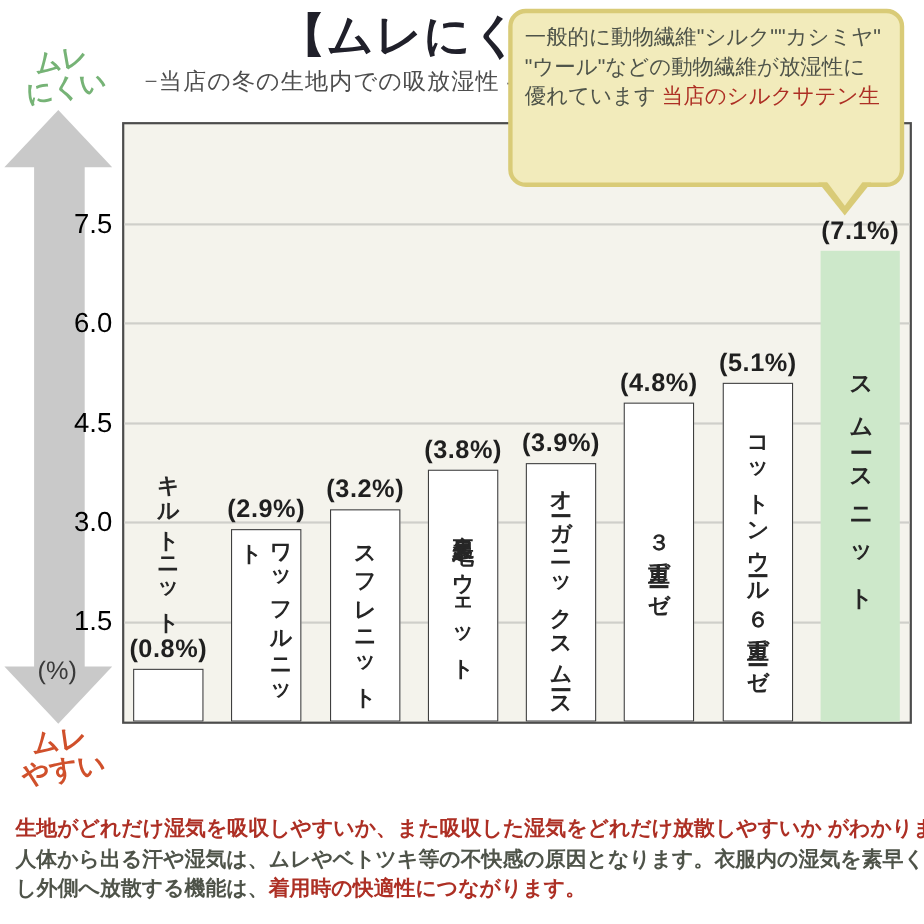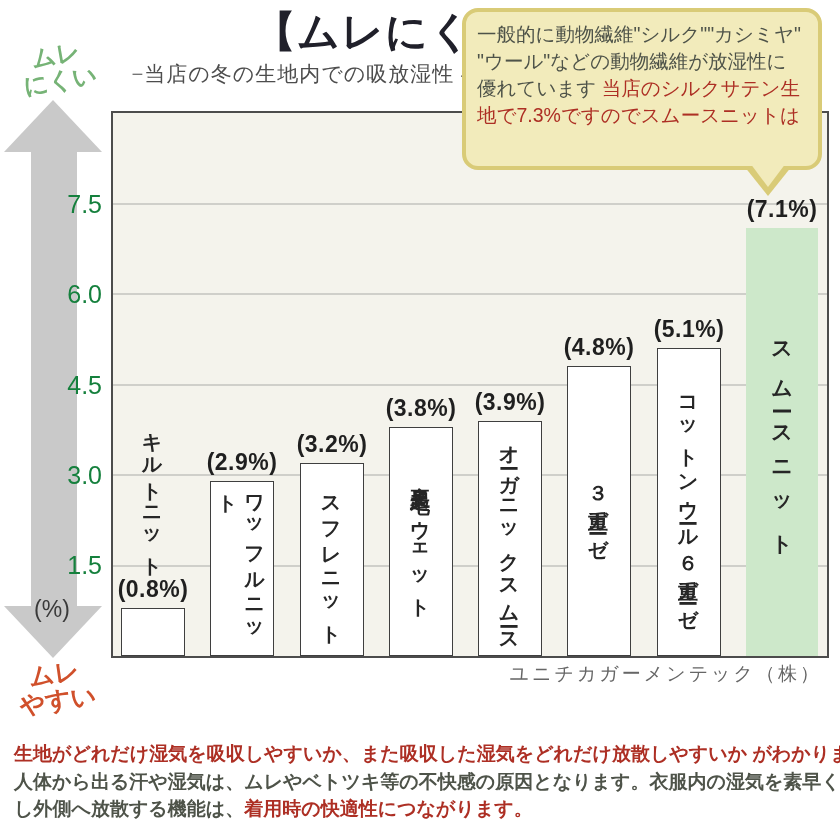--- a/index.html
+++ b/index.html
@@ -51,21 +51,21 @@
     position:absolute;left:6px;top:42px;width:104px;text-align:center;z-index:2;
     transform:rotate(-10deg);color:var(--green-label);font-weight:700;font-size:24px;line-height:26px;
   }
   .axis-label-bottom{
     position:absolute;left:0px;top:660px;width:112px;text-align:center;z-index:2;
     transform:rotate(-8deg);color:var(--orange-label);font-weight:700;font-size:25px;line-height:27px;
   }
 
   .tick-label{
     position:absolute;left:44px;width:58px;text-align:right;z-index:3;
-    font-size:25px;color:#15803d;line-height:30px;white-space:nowrap;
+    font-size:25px;color:#000000;line-height:30px;white-space:nowrap;
   }
   .unit-label{
     position:absolute;left:20px;top:596px;width:64px;text-align:center;z-index:3;
     font-size:23px;color:#3a3a3a;white-space:nowrap;
   }
 
   
   .plot-area{
     position:absolute;left:111px;top:111px;width:714px;height:543px;
     background:#f4f3ec;border:2px solid #4c4c4c;z-index:0;
@@ -100,21 +100,20 @@
 
 <div id="canvas">
 
   <div class="chart-title">【ムレにくさ】</div>
   <div class="chart-subtitle">−当店の冬の生地内での吸放湿性 -</div>
 
   <div class="bubble">
       <div class="bubble-line"><span class="seg-dark">一般的に動物繊維"シルク""カシミヤ"</span></div>
       <div class="bubble-line"><span class="seg-dark">"ウール"などの動物繊維が放湿性に</span></div>
       <div class="bubble-line"><span class="seg-dark">優れています </span><span class="seg-red">当店のシルクサテン生</span></div>
-      <div class="bubble-line"><span class="seg-red">地で7.3%ですのでスムースニットは</span></div>
     </div>
 
   <div class="arrow-head-up"></div>
   <div class="arrow-shaft"></div>
   <div class="arrow-head-down"></div>
 
   <div class="axis-label-top">
     <div>ムレ</div>
     <div>にくい</div>
   </div>
@@ -150,21 +149,20 @@
       <div class="val-label" style="left: 486px; bottom: 295px;">(4.8%)</div>
       <div class="cat-label inside" style="left: 454px; width: 64px; top: 253px; height: 290px;">３重ガーゼ</div>
       <div class="bar" style="left: 544px; width: 64px; height: 308px;"></div>
       <div class="val-label" style="left: 576px; bottom: 313px;">(5.1%)</div>
       <div class="cat-label inside" style="left: 544px; width: 64px; top: 235px; height: 308px;">コットンウール６重ガーゼ</div>
       <div class="bar highlight" style="left: 633px; width: 72px; height: 428px;"></div>
       <div class="val-label" style="left: 669px; bottom: 433px;">(7.1%)</div>
       <div class="cat-label inside wide" style="left: 633px; width: 72px; top: 115px; height: 428px;">スムースニット</div>
     </div>
 
-  <div class="source-credit">ユニチカガーメンテック（株）</div>
 
   <div class="footer-paragraph">
       <div class="footer-line"><span class="seg-red">生地がどれだけ湿気を吸収しやすいか、また吸収した湿気をどれだけ放散しやすいか がわかります</span></div>
       <div class="footer-line"><span class="seg-dark">人体から出る汗や湿気は、ムレやベトツキ等の不快感の原因となります。衣服内の湿気を素早く吸収</span></div>
       <div class="footer-line"><span class="seg-dark">し外側へ放散する機能は、</span><span class="seg-red">着用時の快適性につながります。</span></div>
     </div>
 
 <div class="tick-label" style="top: 188.5px;">7.5</div>
     <div class="tick-label" style="top: 279px;">6.0</div>
     <div class="tick-label" style="top: 369.5px;">4.5</div>

